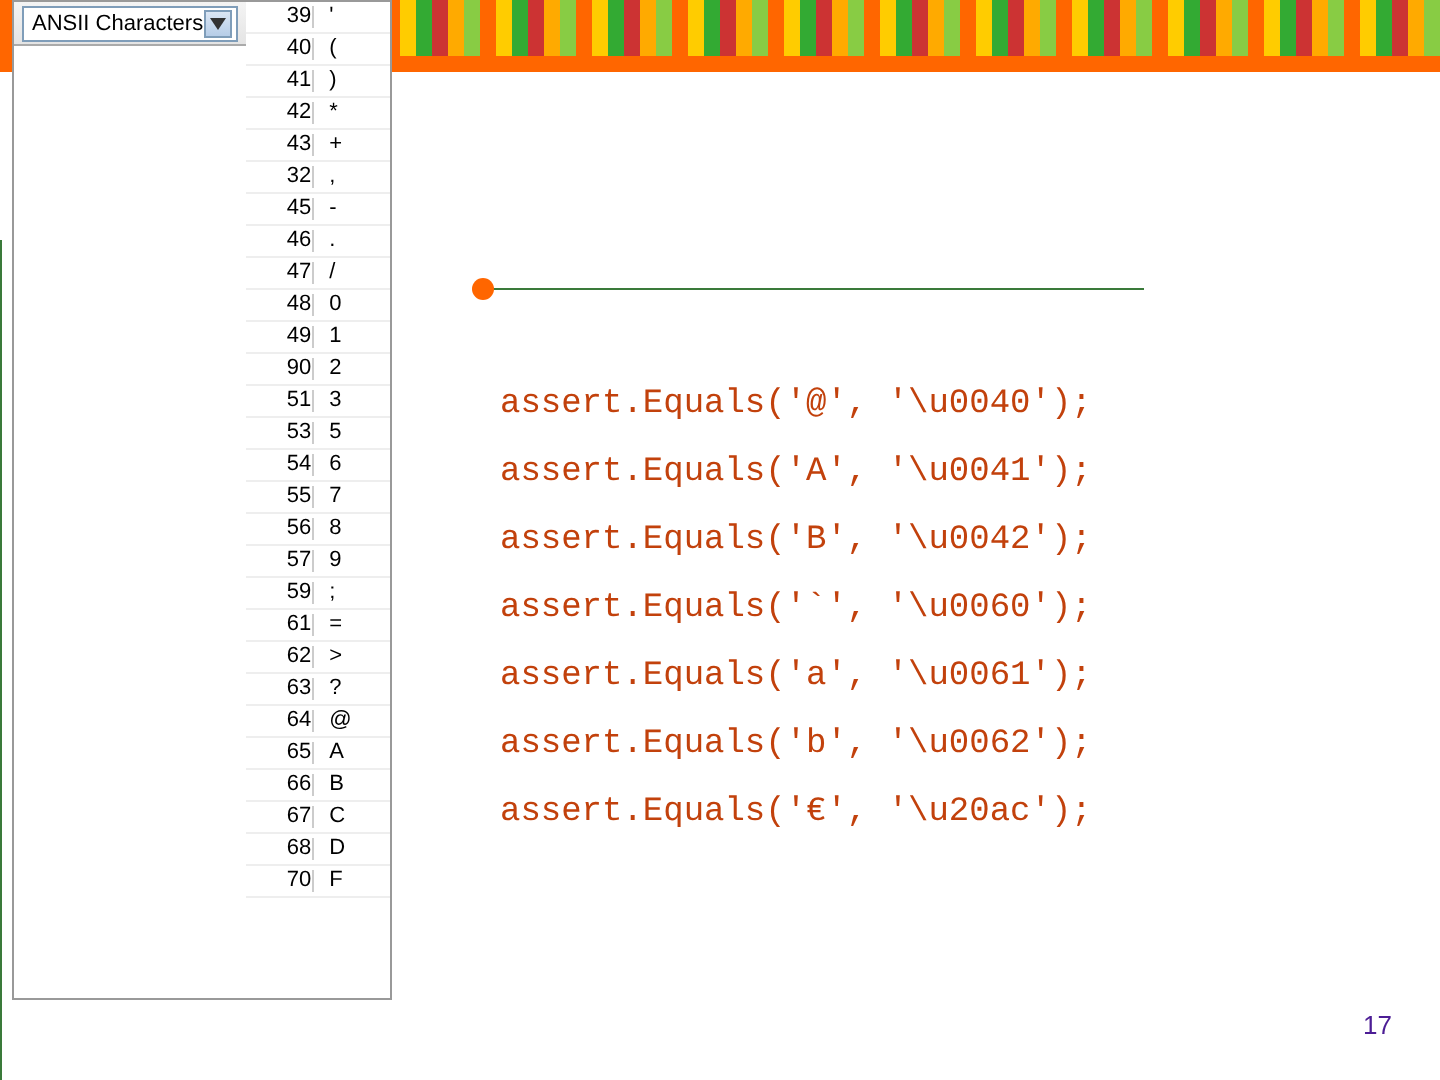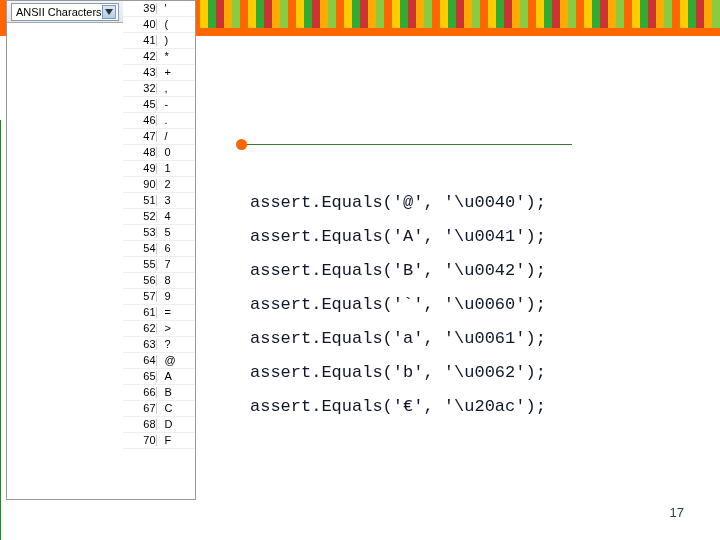--- a/index.html
+++ b/index.html
@@ -112,29 +112,29 @@
     background: #ff6600;
     border-radius: 50%;
   }
 
   .code-block {
     position: absolute;
     top: 150px; left: 50px; right: 20px;
     font-family: "Courier New", monospace;
     font-size: 17px;
     line-height: 2.0;
-    color: #0f172a;
+    color: #c2410c;
     white-space: pre;
   }
 
   .page-num {
     position: absolute;
-    right: 28px; bottom: 12px;
+    right: 16px; bottom: 12px;
     font-size: 13px;
-    color: #14532d;
+    color: #4c1d95;
     font-family: Arial, sans-serif;
   }
 
   .left-green {
     position: absolute;
     left: 0; top: 120px; bottom: 0;
     width: 6px;
     border-left: 1px solid #3a7a3a;
     z-index: 0;
   }
@@ -204,42 +204,42 @@
       </div>
       <div class="grid-row">
         <div class="c0">90</div>
         <div class="c1">2</div>
       </div>
       <div class="grid-row">
         <div class="c0">51</div>
         <div class="c1">3</div>
       </div>
       <div class="grid-row">
-        <div class="c0">52</div>
-        <div class="c1">4</div>
-      </div>
-      <div class="grid-row">
         <div class="c0">53</div>
         <div class="c1">5</div>
       </div>
       <div class="grid-row">
         <div class="c0">54</div>
         <div class="c1">6</div>
       </div>
       <div class="grid-row">
         <div class="c0">55</div>
         <div class="c1">7</div>
       </div>
       <div class="grid-row">
         <div class="c0">56</div>
         <div class="c1">8</div>
       </div>
       <div class="grid-row">
         <div class="c0">57</div>
         <div class="c1">9</div>
+      </div>
+      <div class="grid-row">
+        <div class="c0">59</div>
+        <div class="c1">;</div>
       </div>
       <div class="grid-row">
         <div class="c0">61</div>
         <div class="c1">=</div>
       </div>
       <div class="grid-row">
         <div class="c0">62</div>
         <div class="c1">&gt;</div>
       </div>
       <div class="grid-row">

